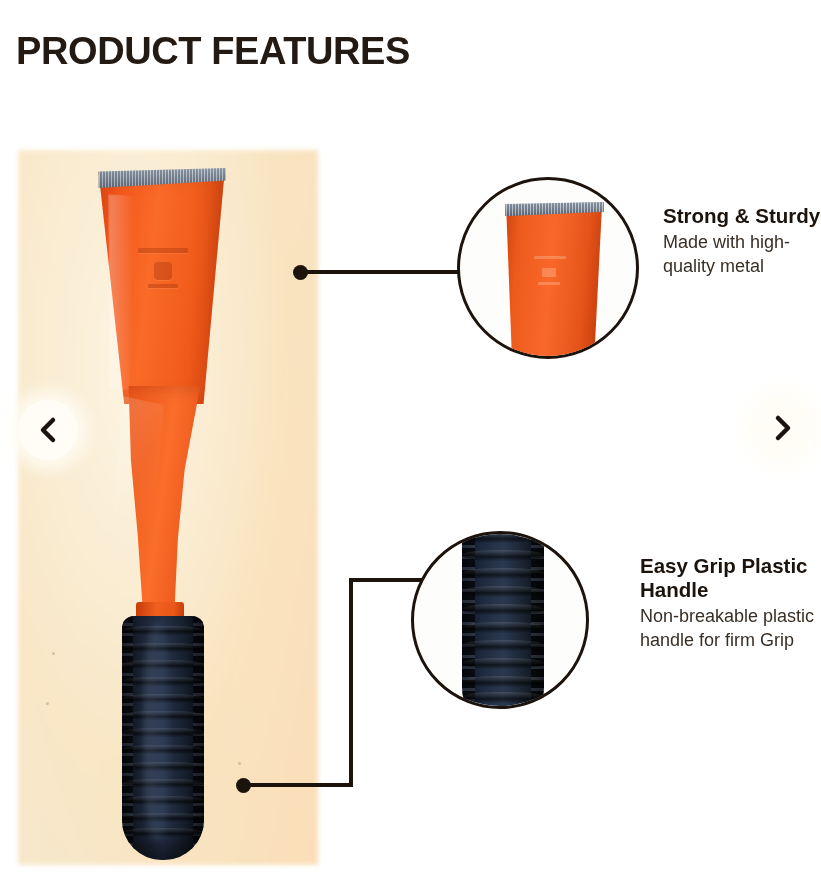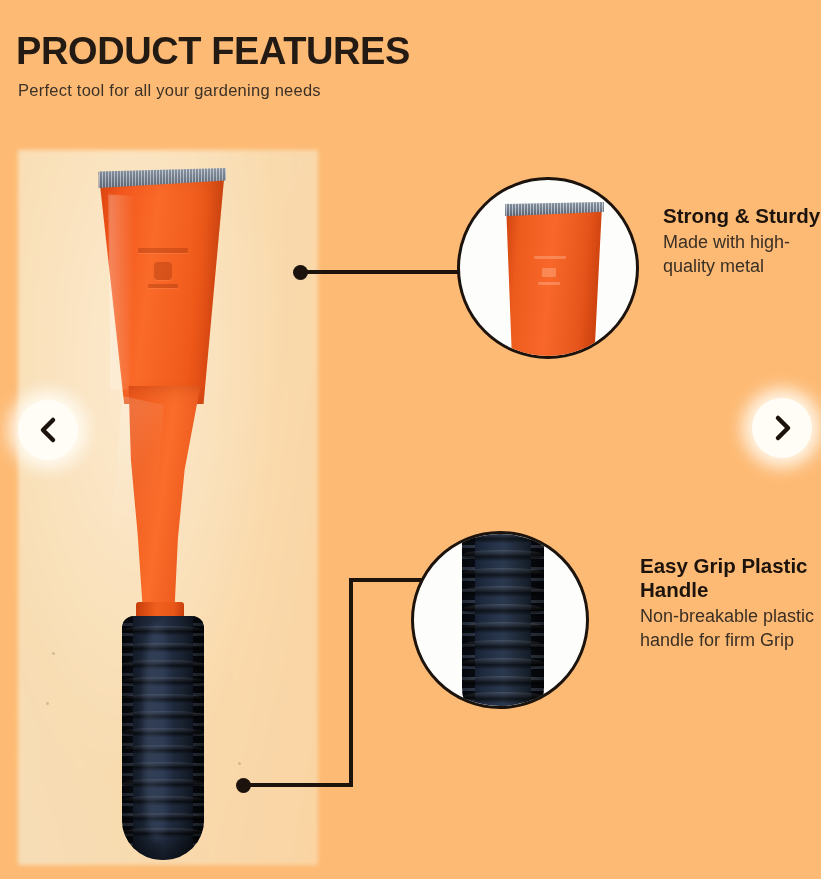--- a/index.html
+++ b/index.html
@@ -11,21 +11,21 @@
     height: 879px;
     overflow: hidden;
     font-family: "Liberation Sans", sans-serif;
     background: #fdd9a8;
   }
 
   #slide {
     position: relative;
     width: 821px;
     height: 879px;
-    background: #fdba74;
+    background: #ffffff;
     overflow: hidden;
   }
 
   
   .photo-backdrop {
     position: absolute;
     left: 18px;
     top: 150px;
     width: 300px;
     height: 715px;
@@ -333,21 +333,20 @@
 
 <div id="slide">
 
   <div class="photo-backdrop"></div>
   <div class="speck" style="left:52px; top:652px;"></div>
   <div class="speck" style="left:46px; top:702px;"></div>
   <div class="speck" style="left:238px; top:762px;"></div>
 
   <div class="header">
     <h1 class="title">PRODUCT FEATURES</h1>
-    <div class="subtitle">Perfect tool for all your gardening needs</div>
   </div>
 
   <div class="tool">
     <div class="blade"></div>
     <div class="blade-edge"></div>
     <div class="blade-gloss"></div>
     <div class="emboss">
       <span style="left:2px;  top:2px;  width:50px; height:5px;"></span>
       <span style="left:18px; top:16px; width:18px; height:18px; border-radius:4px;"></span>
       <span style="left:12px; top:38px; width:30px; height:4px;"></span>

